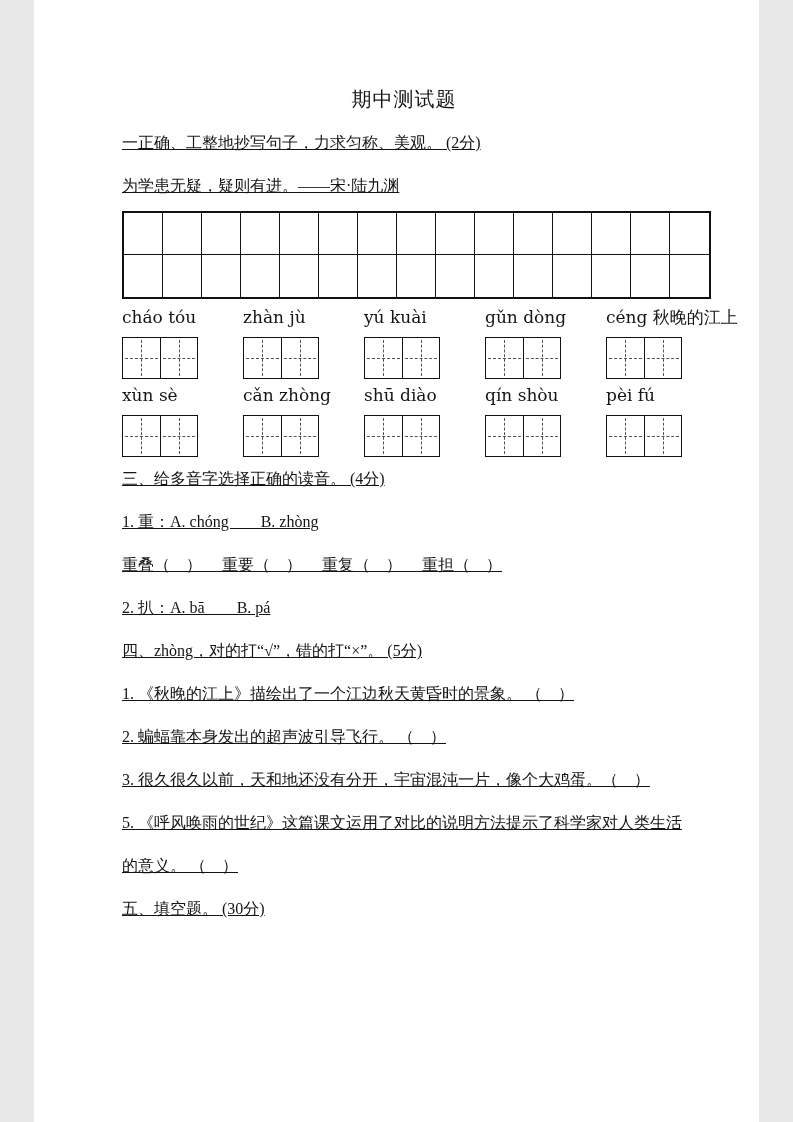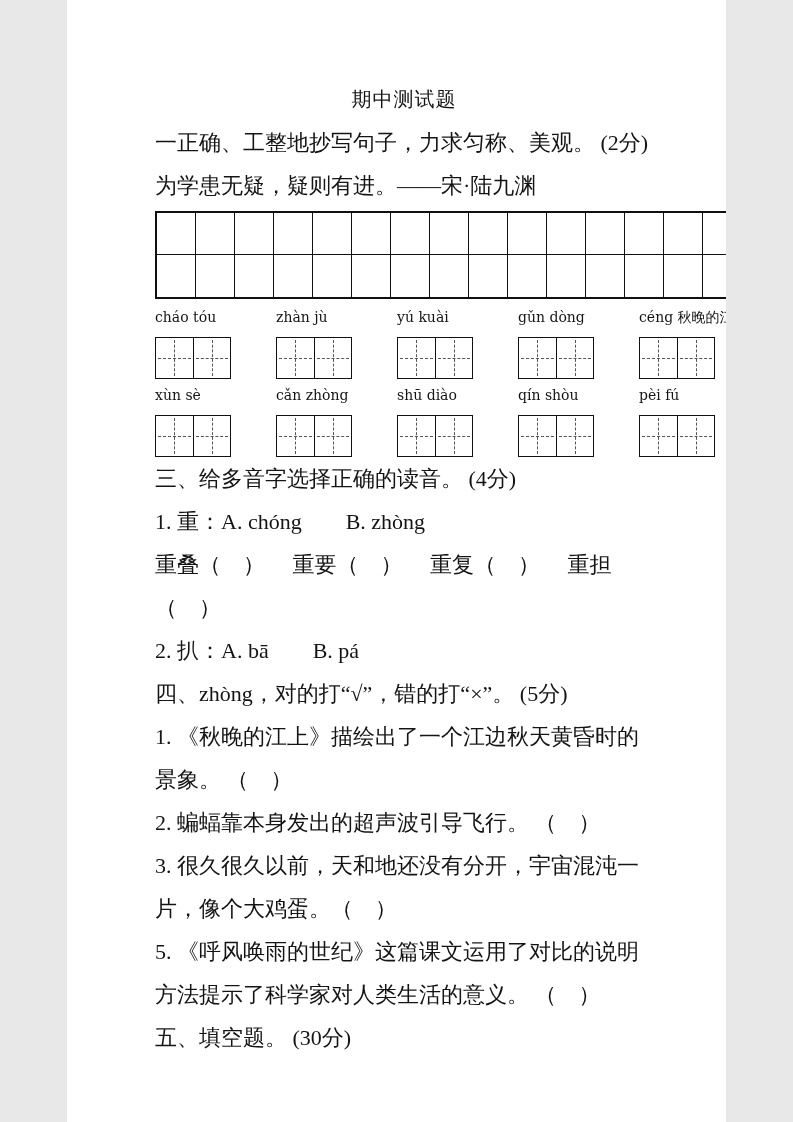--- a/index.html
+++ b/index.html
@@ -1,30 +1,31 @@
 <!DOCTYPE html>
 <html><head>
 <meta charset="utf-8">
 <style>
   html,body{margin:0;padding:0;background:#e8e8e8;}
   .page{
     position:relative;
-    width:659px;height:1122px;
+    width:725px;height:1122px;
     background:#ffffff;
     margin:0 auto;
     box-sizing:border-box;
     padding:78px 73px 0 88px;
     font-family:"Liberation Serif","DejaVu Serif",serif;
     color:#141414;
     overflow:hidden;
   }
   .tline{
-    font-size:22px;
+    font-size:16px;
     line-height:43px;
     white-space:pre-wrap;
+    text-decoration:underline;
   }
   .title{
     text-align:center;
     font-size:20px;
     line-height:43px;
     letter-spacing:1px;
   }
   
   .copy-grid{
     margin-top:4px;
@@ -40,21 +41,21 @@
   }
   .copy-grid .cell:nth-child(15n){border-right:none;}
   .copy-grid .cell:nth-child(n+16){border-bottom:none;}
   
   .pin-section{margin-top:6px;}
   .pin-row{display:flex;}
   .pin-row + .pin-row{margin-top:4px;}
   .pcol{width:121px;flex:0 0 121px;}
   .pinyin{
     font-family:"DejaVu Serif","Liberation Serif",serif;
-    font-size:14px;
+    font-size:17px;
     line-height:24px;
     margin-bottom:8px;
     white-space:pre;
   }
   .tzg{
     width:76px;height:42px;
     border:1.5px solid #111;
     display:flex;
     box-sizing:border-box;
   }

